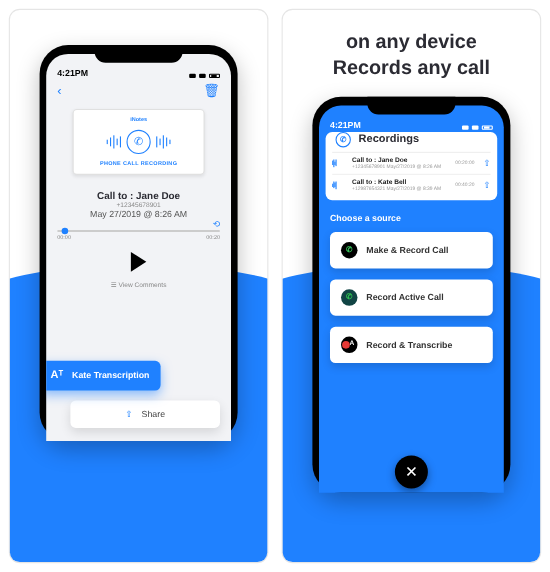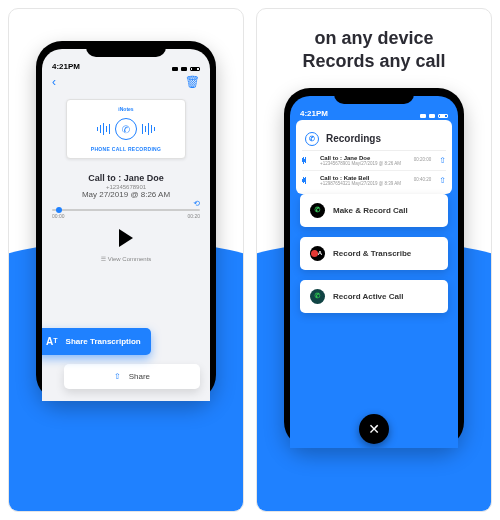--- a/index.html
+++ b/index.html
@@ -180,21 +180,21 @@
   }
   .share-ic { color: #1f81ff; }
 
   
   .screen-r { background: #1f81ff; }
   .statusbar-r { color: #fff; }
   .recordings-card {
     margin: 2px 6px 0;
     background: #fff;
     border-radius: 6px;
-    padding: 12px 6px 4px;
+    padding: 0 6px 4px;
   }
   .rc-head {
     display: flex; align-items: center; gap: 4px;
     font-size: 10px; font-weight: 700; color: #2b2b33;
     border-bottom: 1px solid #eee;
     padding-bottom: 4px;
   }
   .rc-head .phone-circ { width: 14px; height: 14px; font-size: 7px; border-width: 1px; }
   .rc-item {
     display: flex; align-items: center; gap: 4px;
@@ -308,21 +308,21 @@
           <span>00:00</span>
           <span>00:20</span>
         </div>
       </div>
       <div class="play"></div>
       <div class="view-comments">
         ☰ <span>View Comments</span>
       </div>
       <div class="vt-button">
         <span style="font-size:10px">Aᵀ</span>
-        <span>Share Transcription</span>
+        <span>Kate Transcription</span>
       </div>
       <div class="share-btn">
         <span class="share-ic">⇧</span>
         <span>Share</span>
       </div>
     </div>
   </div>
 </div>
 
 <div class="panel">
@@ -371,30 +371,31 @@
               <span style="height:7px"></span>
           </div>
           <div class="rc-text">
             <div class="rc-title">Call to : Kate Bell</div>
             <div class="rc-sub">+12987654321   May/27/2019 @ 8:39 AM</div>
           </div>
           <div class="rc-dur">00:40:20</div>
           <div class="rc-share">⇧</div>
         </div>
       </div>
+      <div class="choose-src">Choose a source</div>
       <div class="src-btn">
         <span class="circ-ic ic-black">✆</span>
         <span>Make &amp; Record Call</span>
+      </div>
+      <div class="src-btn">
+        <span class="circ-ic ic-green">✆</span>
+        <span>Record Active Call</span>
       </div>
       <div class="src-btn">
         <span class="circ-ic ic-dual">
             <span>A</span>
           </span>
         <span>Record &amp; Transcribe</span>
-      </div>
-      <div class="src-btn">
-        <span class="circ-ic ic-green">✆</span>
-        <span>Record Active Call</span>
       </div>
       <div class="close-fab">✕</div>
     </div>
   </div>
 </div>
 
 </body></html>

